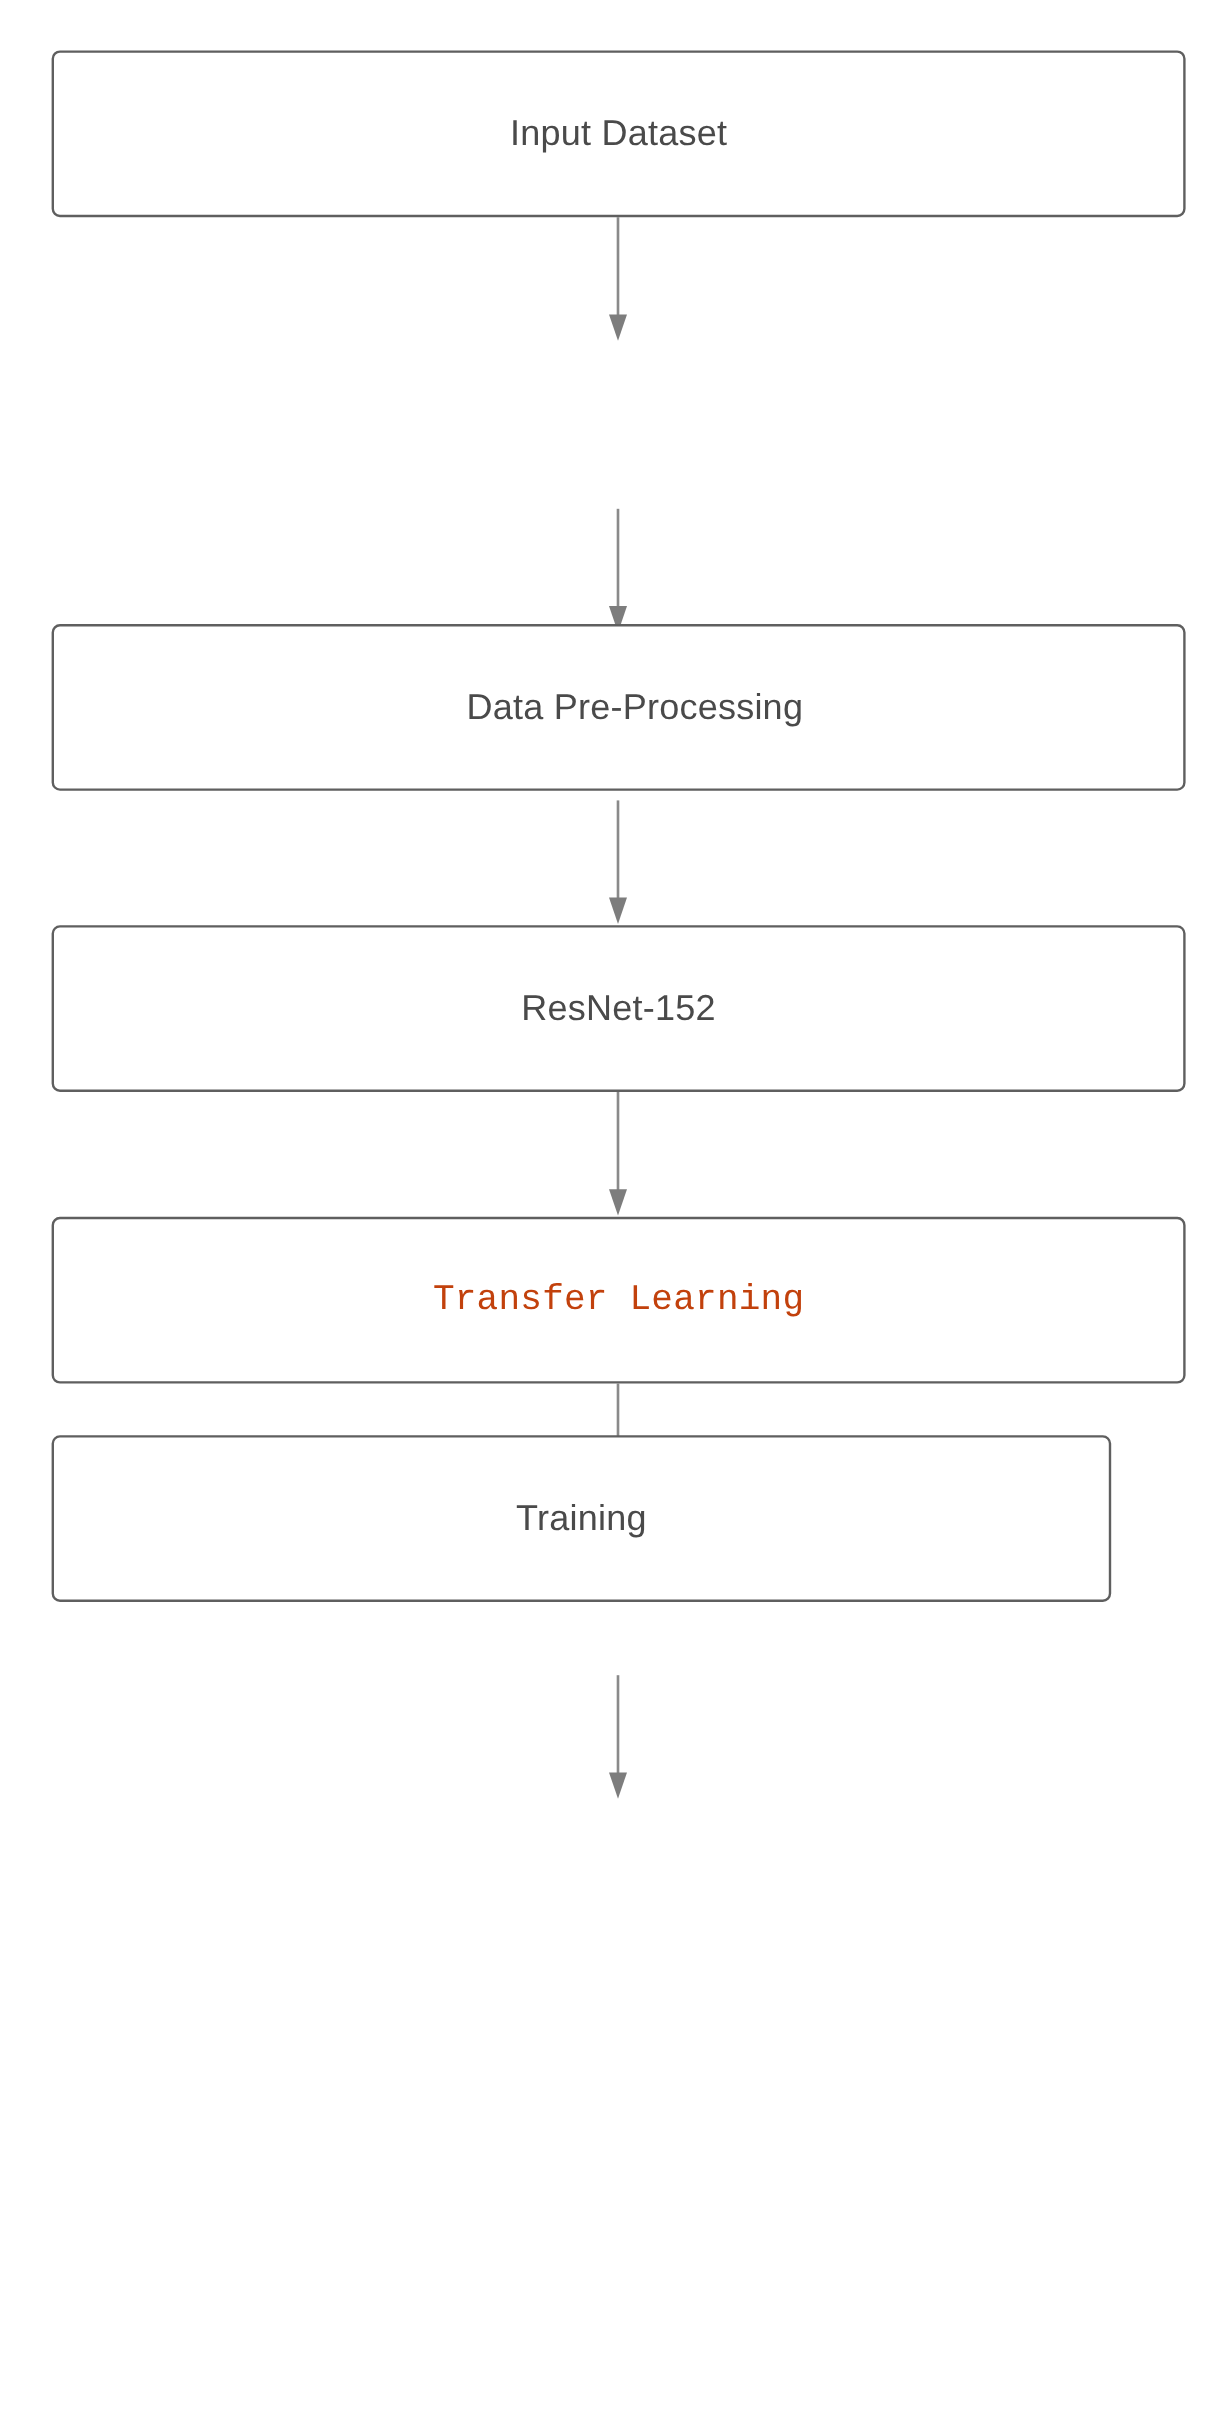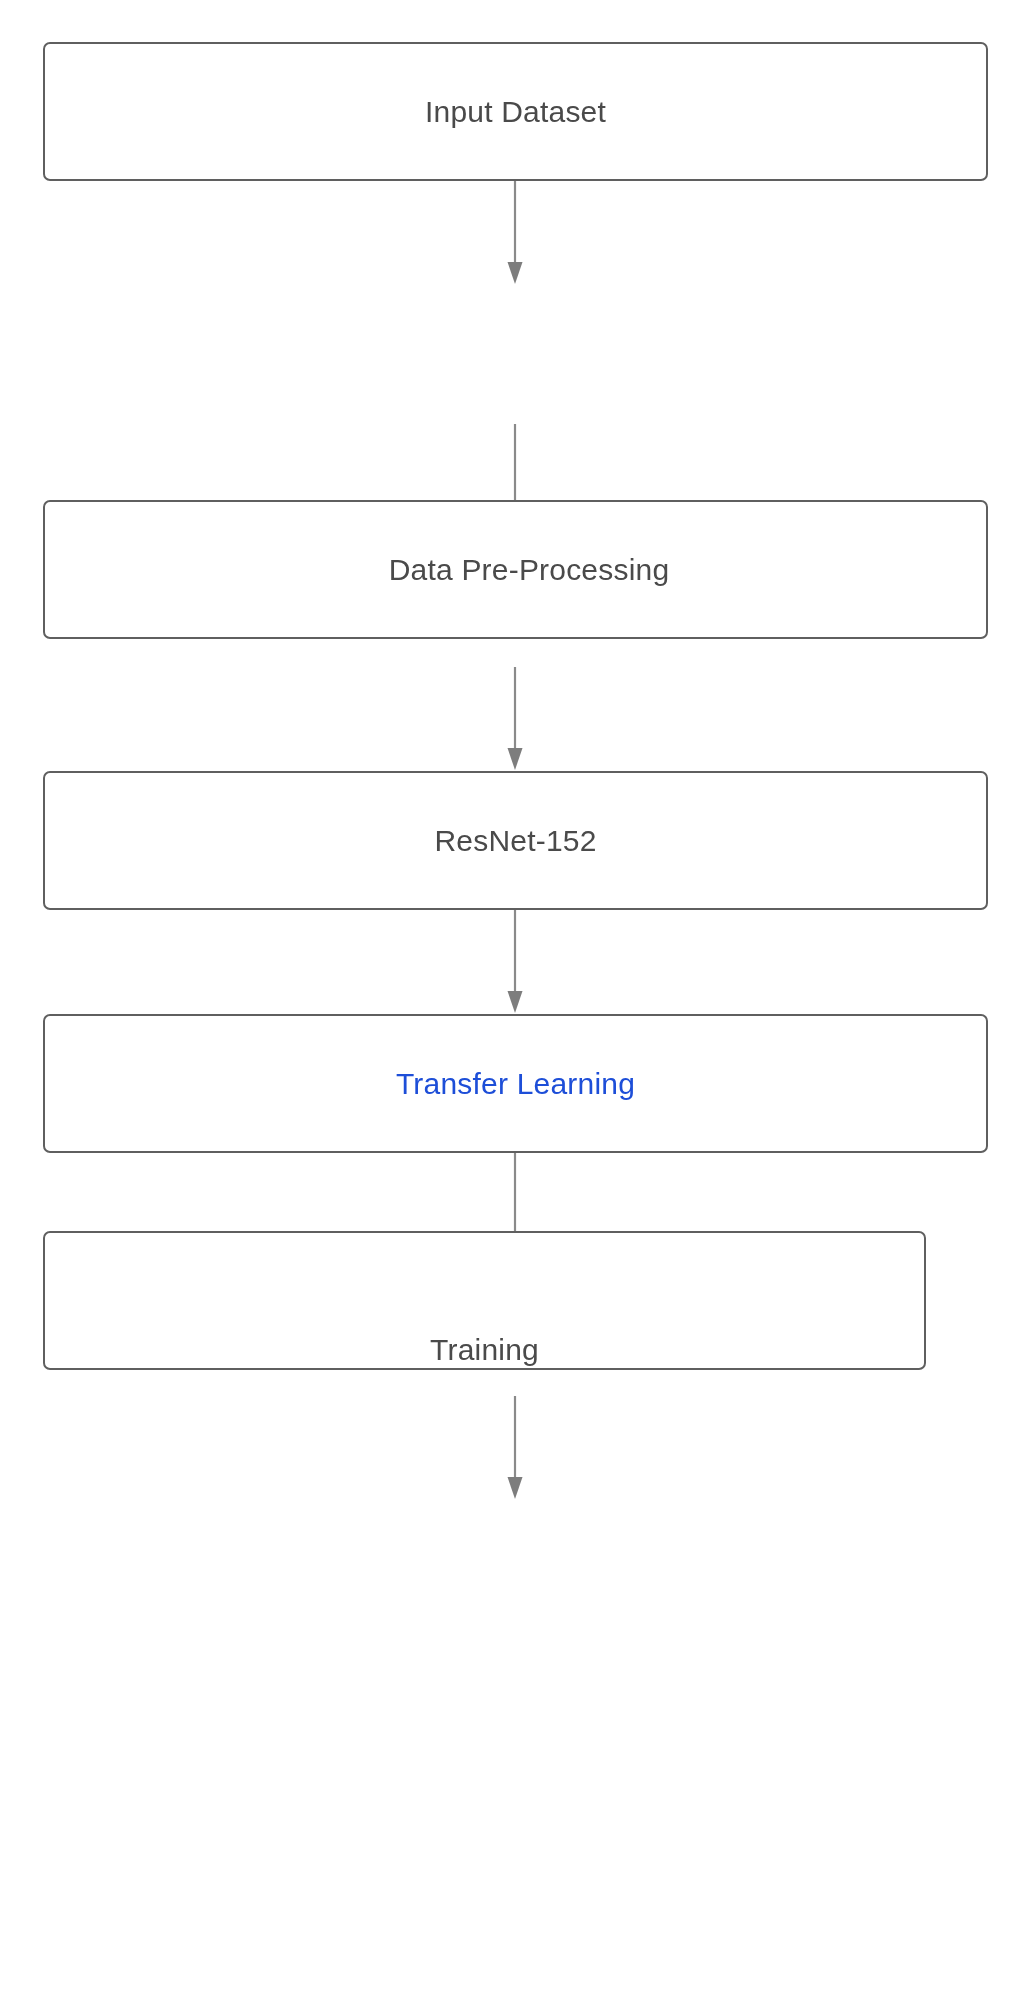--- a/index.html
+++ b/index.html
@@ -96,30 +96,30 @@
         <line x1="515" y1="1376" x2="515" y2="1462" class="connector-line" stroke="#8a8a8a"></line>
         <path d="M 515 1479 L 507.5 1457 L 522.5 1457 Z" class="connector-head" fill="#8a8a8a"></path>
       </g>
     </svg>
 
   <div class="flow-node" style="left: 43px; top: 22px; width: 945px; height: 139px; border-color: rgb(95, 95, 95); background: rgb(255, 255, 255);">
     <span class="flow-node-label" style="color: rgb(74, 74, 74);">Input Dataset</span>
   </div>
 
 
-  <div class="flow-node" style="left: 43px; top: 480px; width: 945px; height: 139px; border-color: rgb(95, 95, 95); background: rgb(255, 255, 255); padding-left: 27px;">
+  <div class="flow-node" style="left: 43px; top: 500px; width: 945px; height: 139px; border-color: rgb(95, 95, 95); background: rgb(255, 255, 255); padding-left: 27px;">
     <span class="flow-node-label" style="color: rgb(74, 74, 74);">Data Pre-Processing</span>
   </div>
 
   <div class="flow-node" style="left: 43px; top: 751px; width: 945px; height: 139px; border-color: rgb(95, 95, 95); background: rgb(255, 255, 255);">
     <span class="flow-node-label" style="color: rgb(74, 74, 74);">ResNet-152</span>
   </div>
 
   <div class="flow-node" style="left: 43px; top: 994px; width: 945px; height: 139px; border-color: rgb(95, 95, 95); background: rgb(255, 255, 255);">
-    <span class="flow-node-label" style="color: #1d4ed8;">Transfer Learning</span>
+    <span class="flow-node-label" style="color: #c2410c; font-family: Liberation Mono, monospace;">Transfer Learning</span>
   </div>
 
-  <div class="flow-node" style="left: 43px; top: 1211px; width: 883px; height: 139px; border-color: rgb(95, 95, 95); background: rgb(255, 255, 255); align-items: flex-end;">
+  <div class="flow-node" style="left: 43px; top: 1176px; width: 883px; height: 139px; border-color: rgb(95, 95, 95); background: rgb(255, 255, 255);">
     <span class="flow-node-label" style="color: rgb(74, 74, 74);">Training</span>
   </div>
 
 
 </div>
 
 </body></html>

